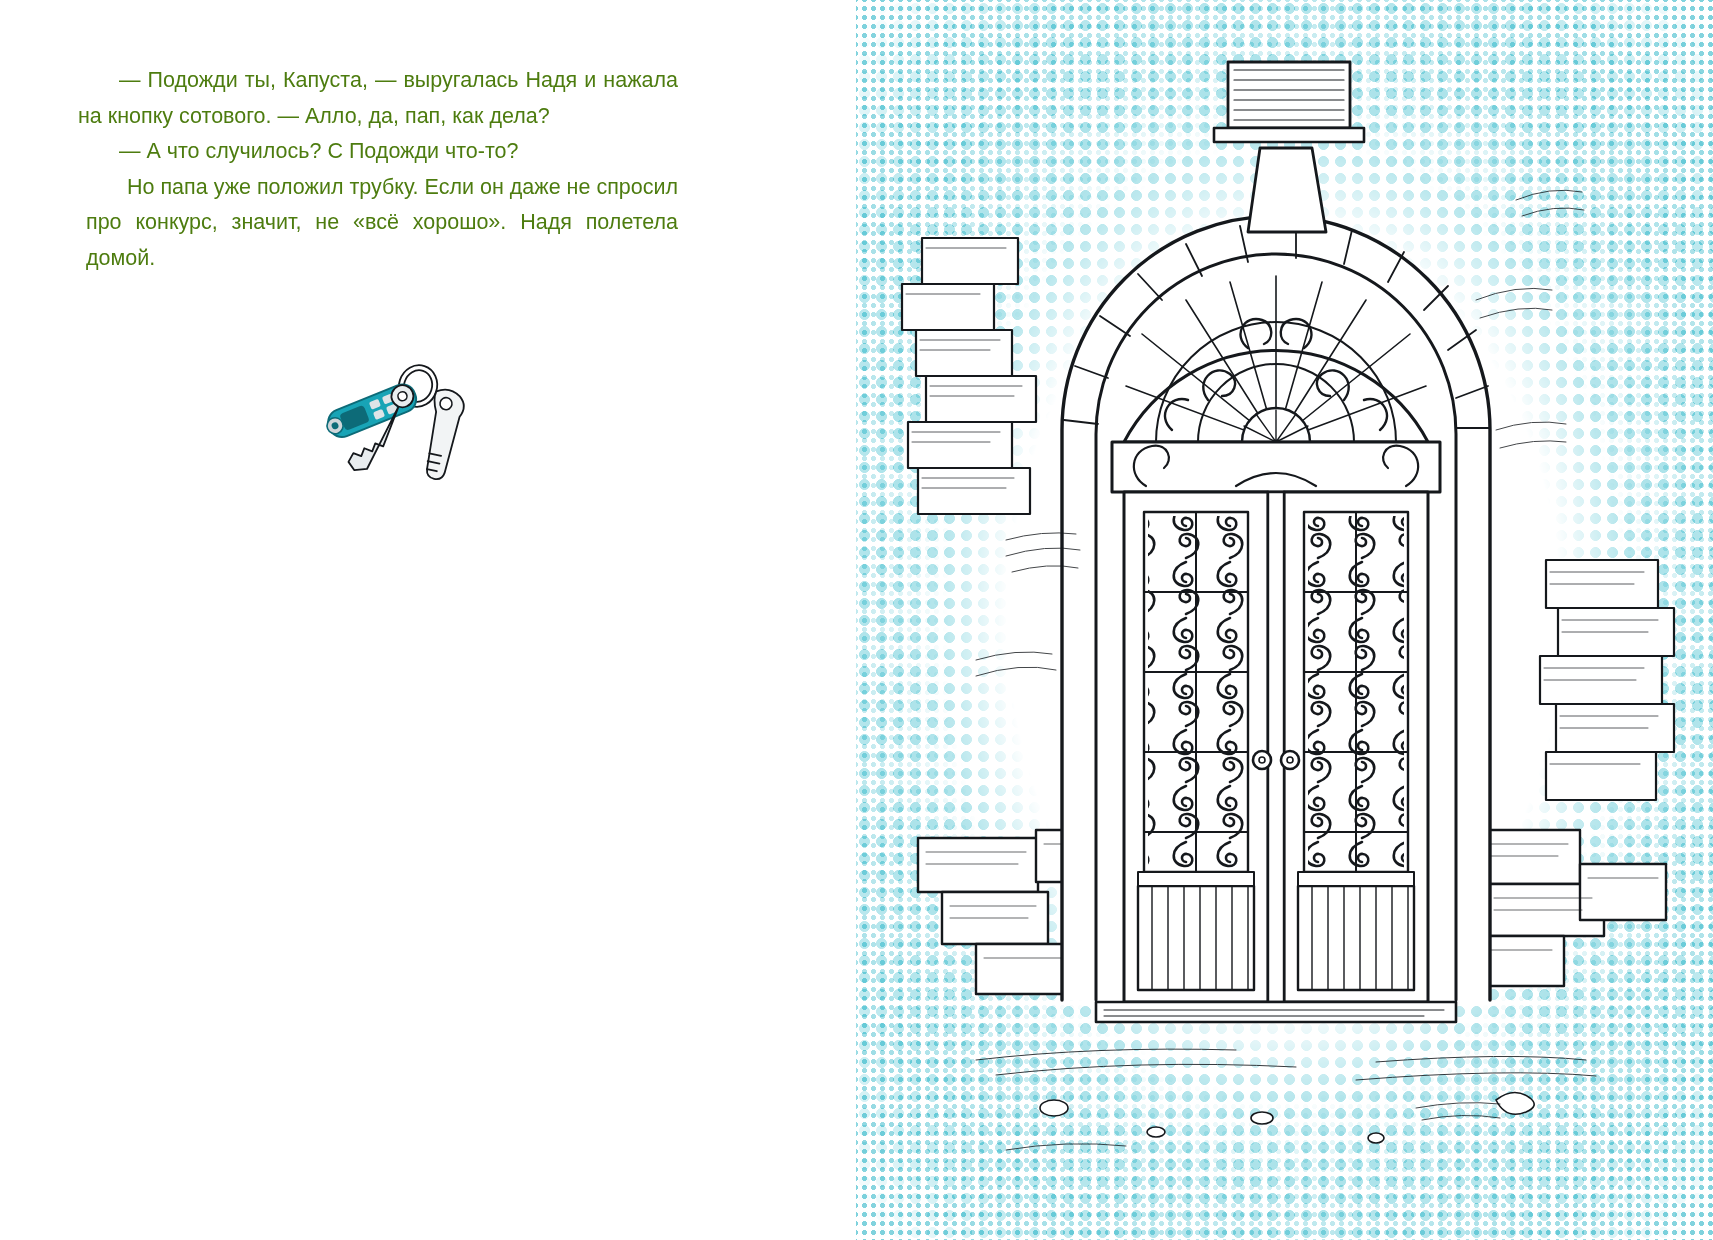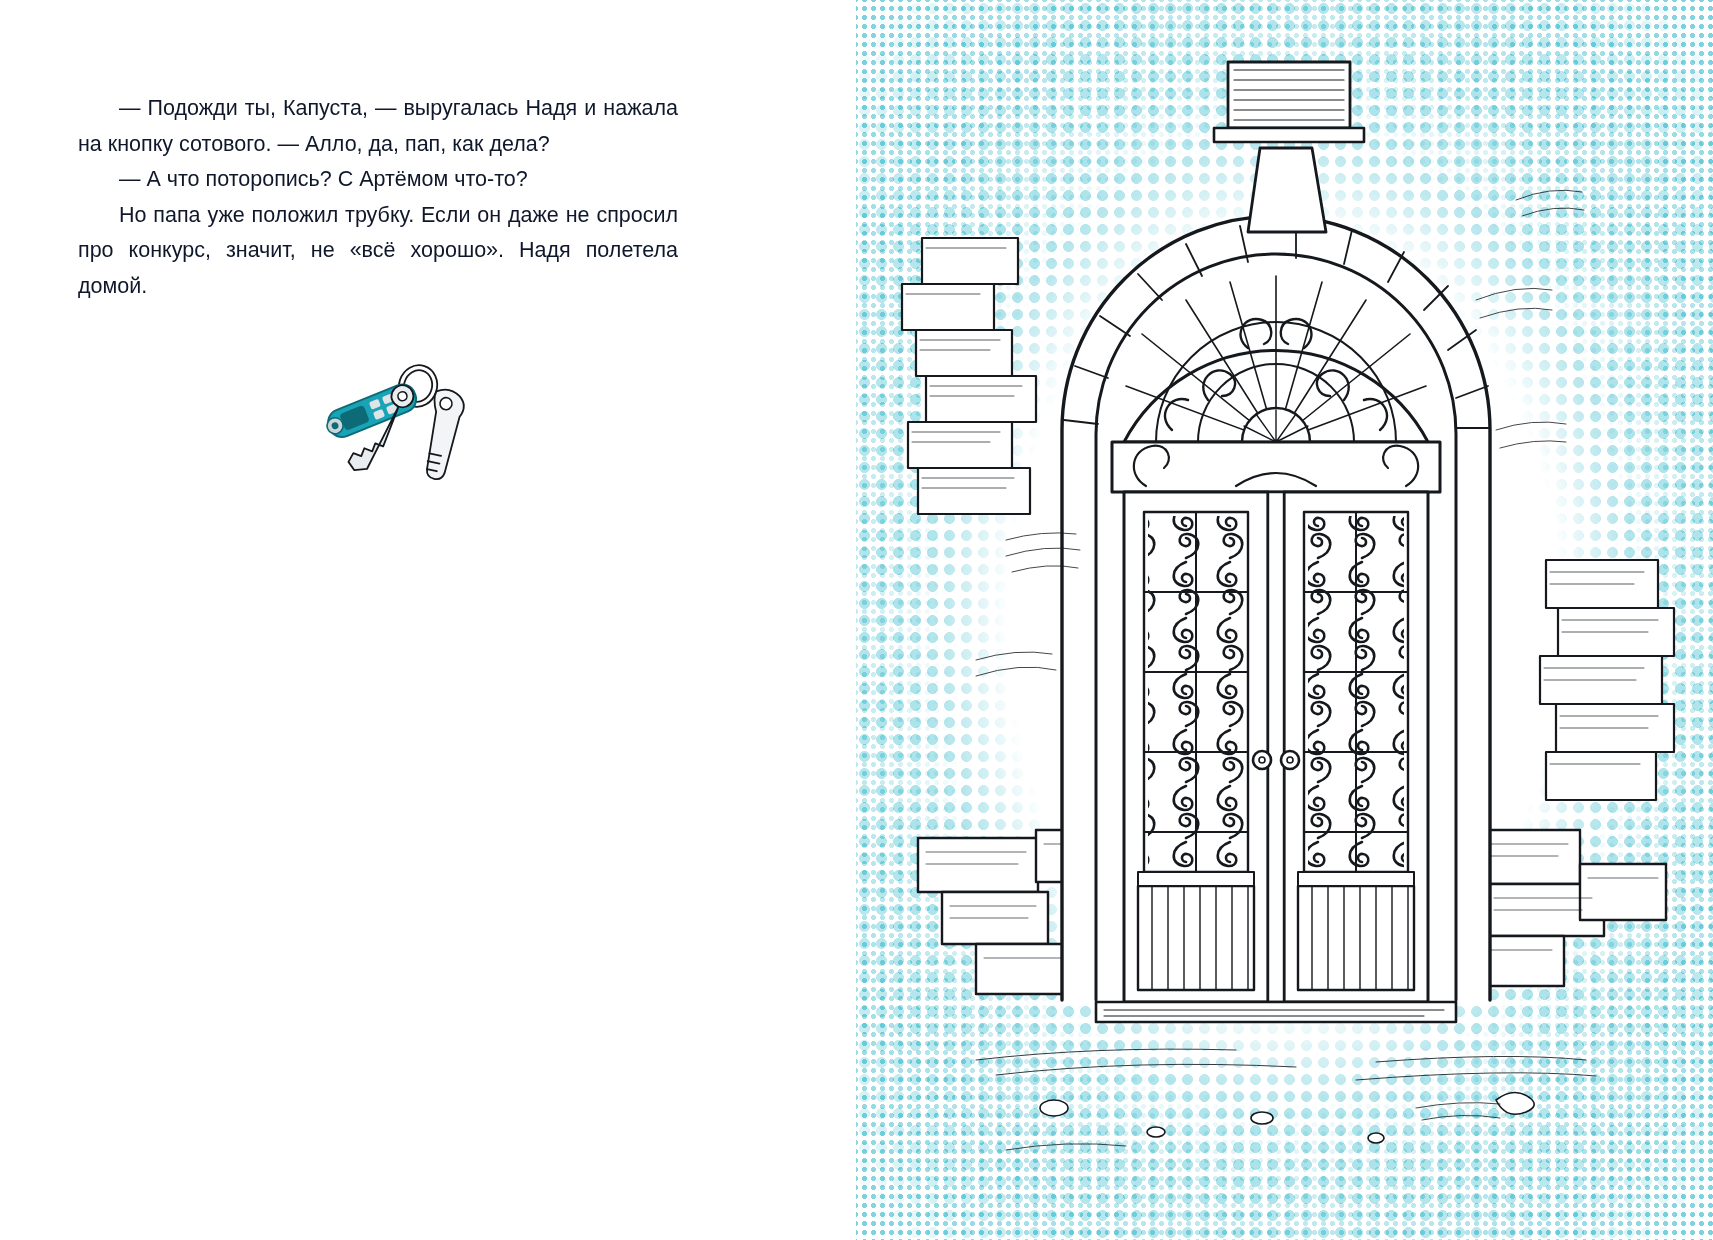--- a/index.html
+++ b/index.html
@@ -27,36 +27,37 @@
     position: relative;
     width: 856px;
     height: 1240px;
     background: #ffffff;
     box-sizing: border-box;
   }
 
   .text-block {
     position: absolute;
     left: 78px;
-    top: 91px;
+    top: 63px;
     width: 600px;
     font-family: "Liberation Sans", sans-serif;
     font-size: 21.5px;
     line-height: 35.5px;
-    color: #0f172a;
+    color: #4d7c0f;
     text-align: justify;
     text-justify: inter-word;
     hyphens: manual;
   }
   .para {
     margin: 0;
     text-indent: 41px;
   }
   .para.last {
     text-align: justify;
+    margin-left: 8px;
   }
 
   
   .keys-illo {
     position: absolute;
     left: 296px;
     top: 362px;
     width: 200px;
     height: 150px;
   }
@@ -116,21 +117,21 @@
 </style>
 </head>
 <body>
 
 <div class="spread">
 
   <div class="page-left">
 
     <div class="text-block">
       <p class="para">— Подожди ты, Капуста, — выругалась Надя и нажала на кнопку сотового. — Алло, да, пап, как дела?</p>
-      <p class="para">— А что поторопись? С Артёмом что-то?</p>
+      <p class="para">— А что случилось? С Подожди что-то?</p>
       <p class="para last">Но папа уже положил трубку. Если он даже не спросил про конкурс, значит, не «всё хорошо». Надя полетела домой.</p>
     </div>
 
     <svg class="keys-illo" viewBox="0 0 200 150" aria-hidden="true">
       <g stroke="#15181c" fill="none" stroke-width="1.8" stroke-linecap="round" stroke-linejoin="round">
 
         <ellipse cx="122" cy="24" rx="19" ry="21" transform="rotate(18 122 24)"></ellipse>
         <ellipse cx="122" cy="24" rx="14" ry="16" transform="rotate(18 122 24)"></ellipse>
 
         <g transform="rotate(-22 78 48)">

